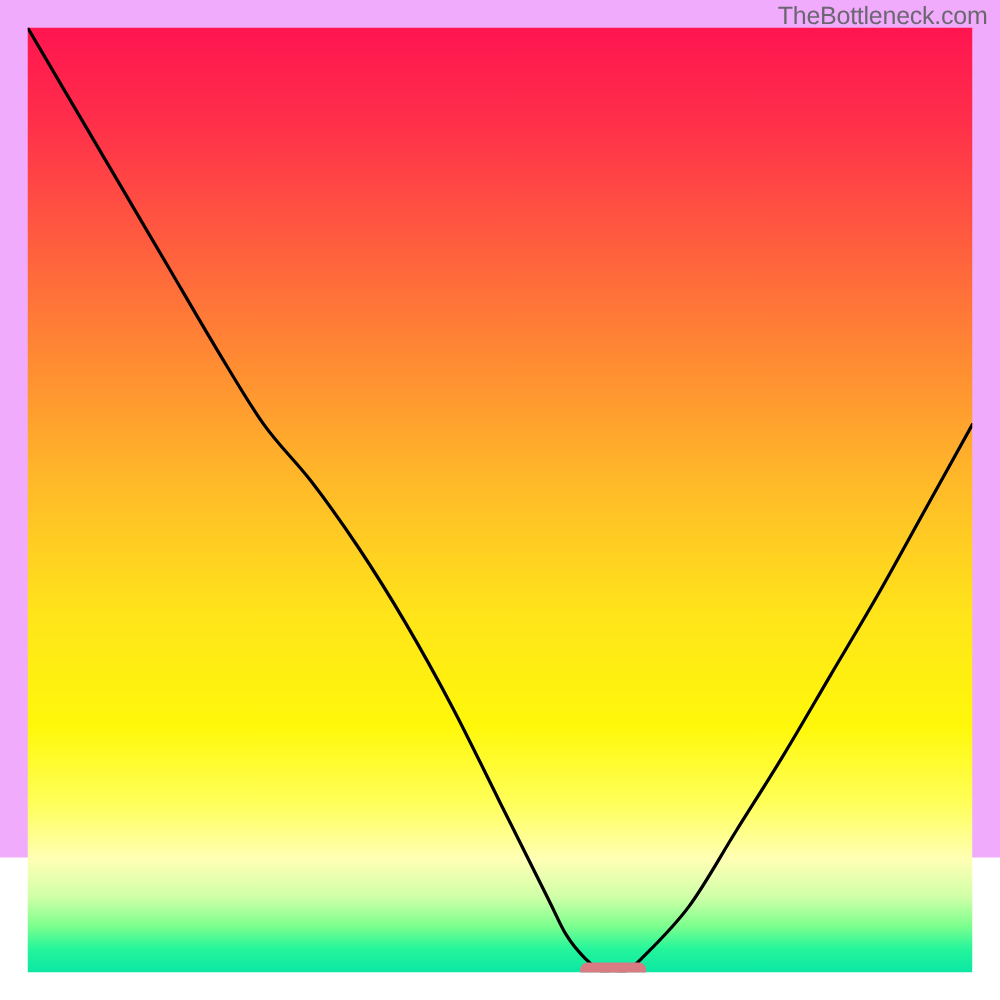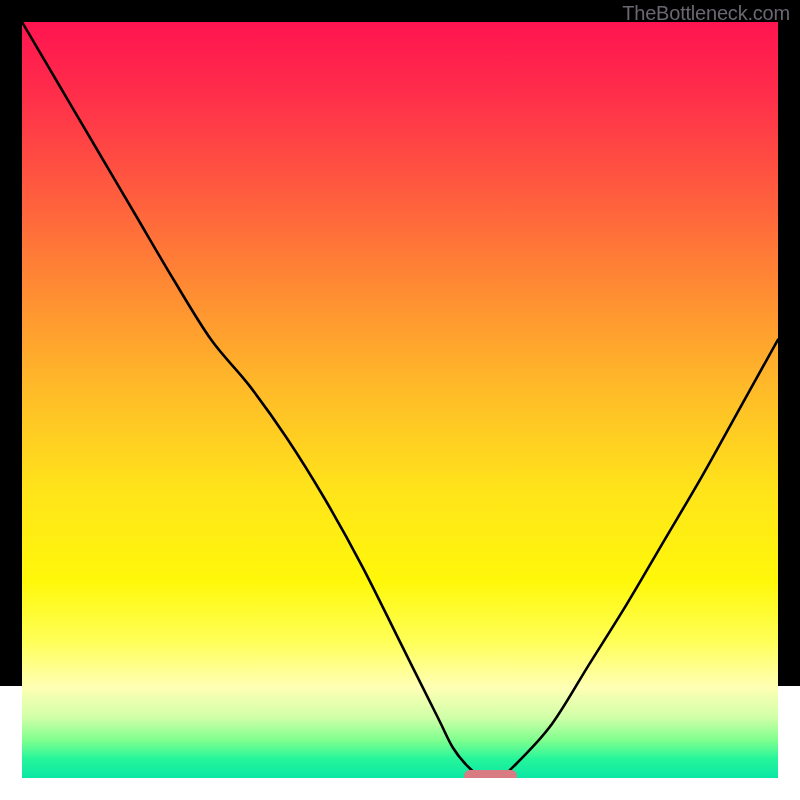--- a/index.html
+++ b/index.html
@@ -7,21 +7,21 @@
     padding: 0;
     width: 800px;
     height: 800px;
     overflow: hidden;
     font-family: Arial, Helvetica, sans-serif;
   }
   .frame {
     position: relative;
     width: 800px;
     height: 686px;
-    background: #000000;
+    background: #f0abfc;
   }
   .plot-area {
     position: absolute;
     left: 22px;
     top: 22px;
     width: 756px;
     height: 756px;
     overflow: hidden;
   }
   .gradient {

